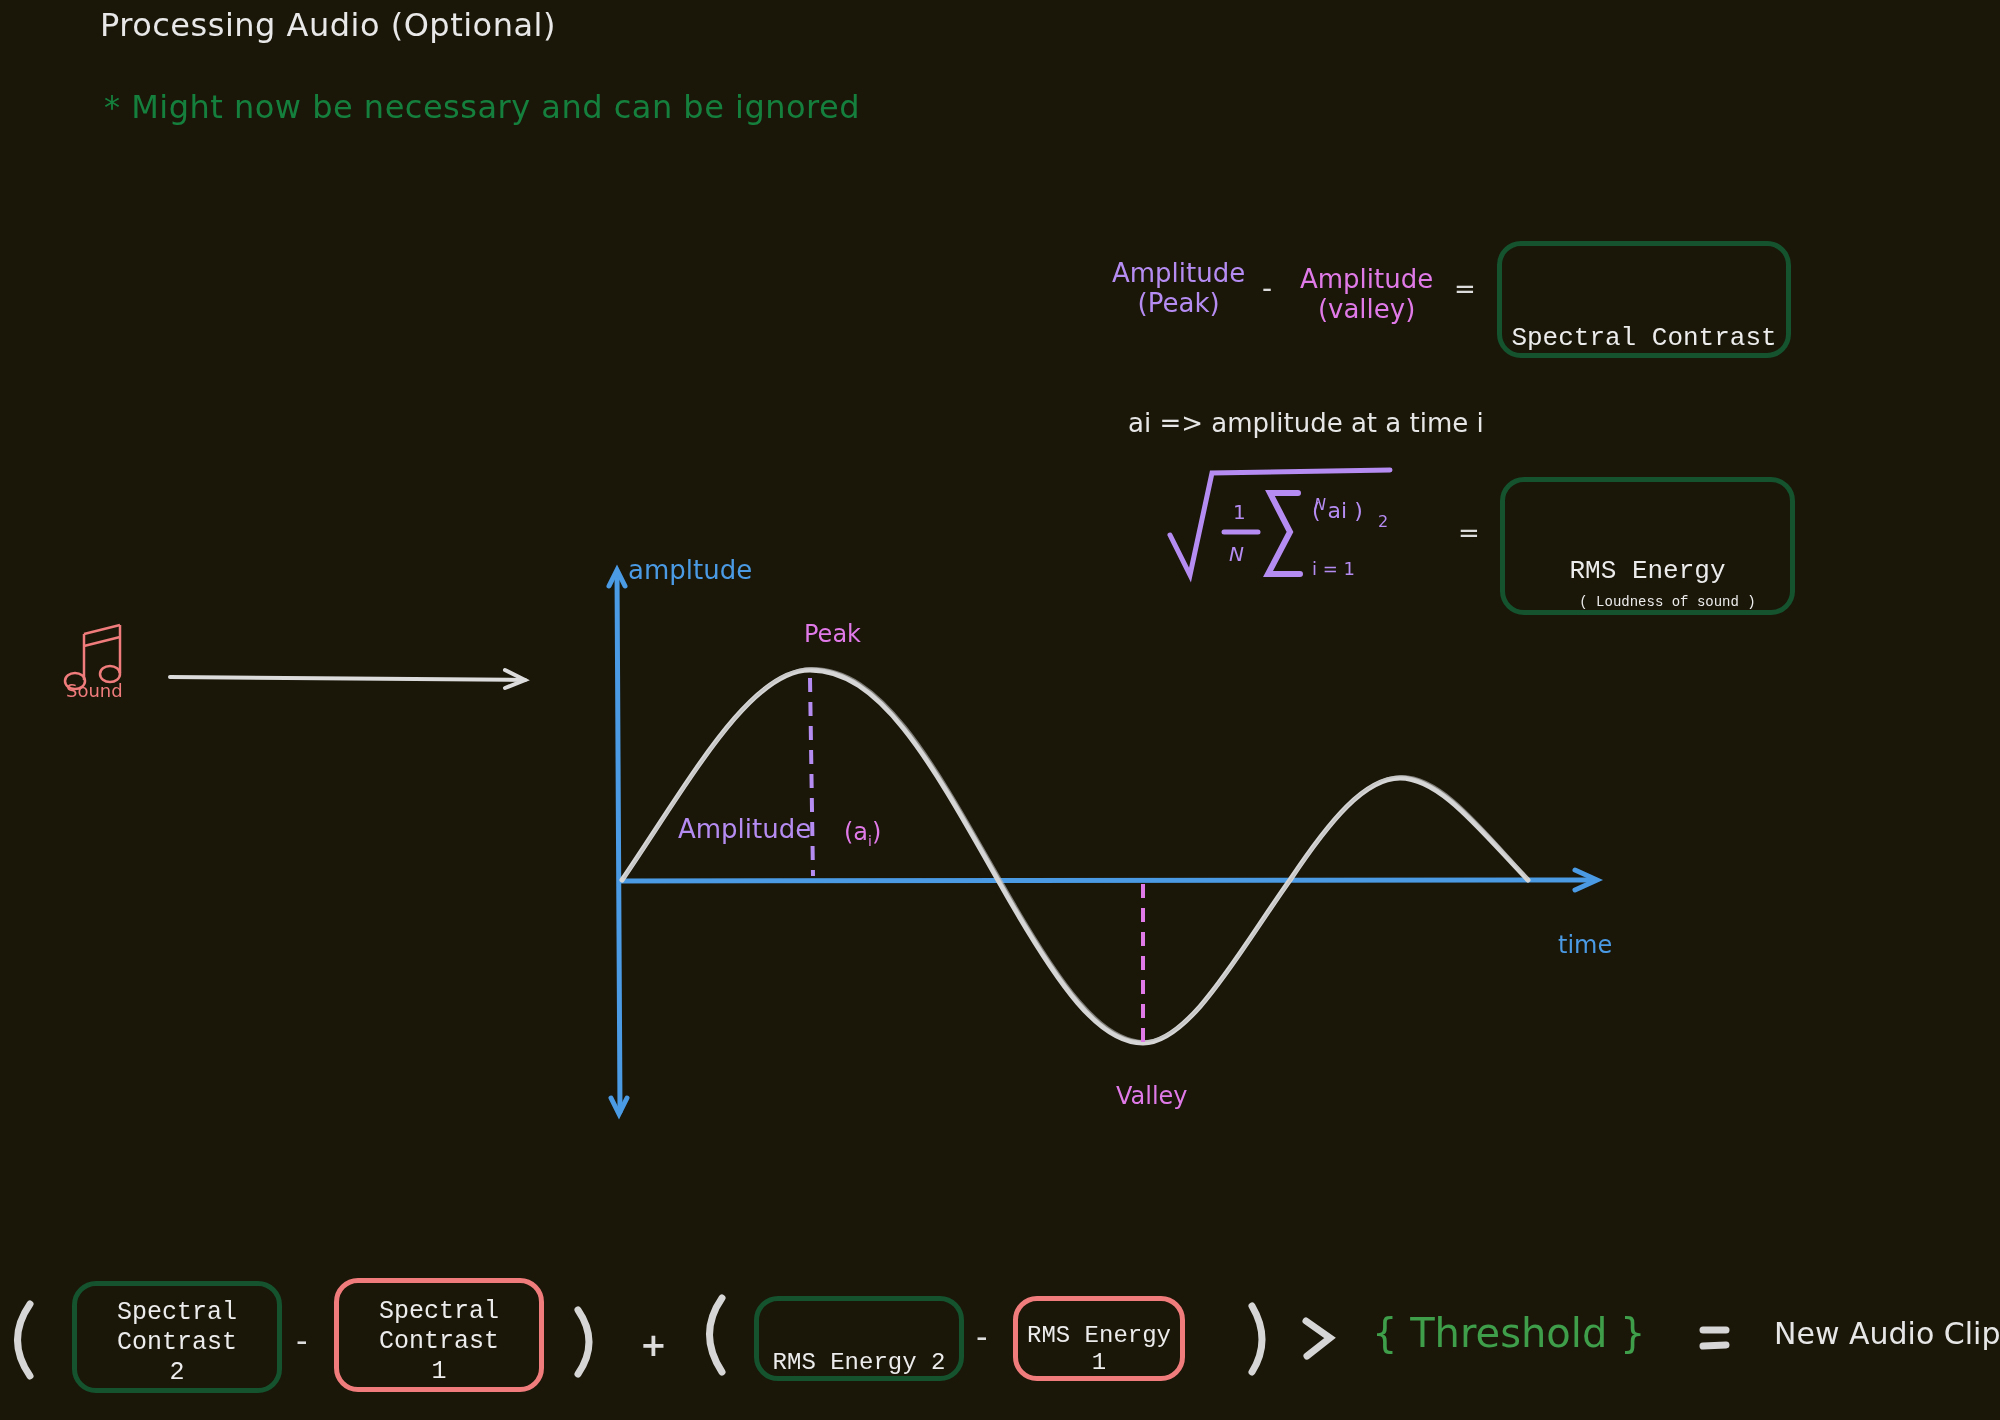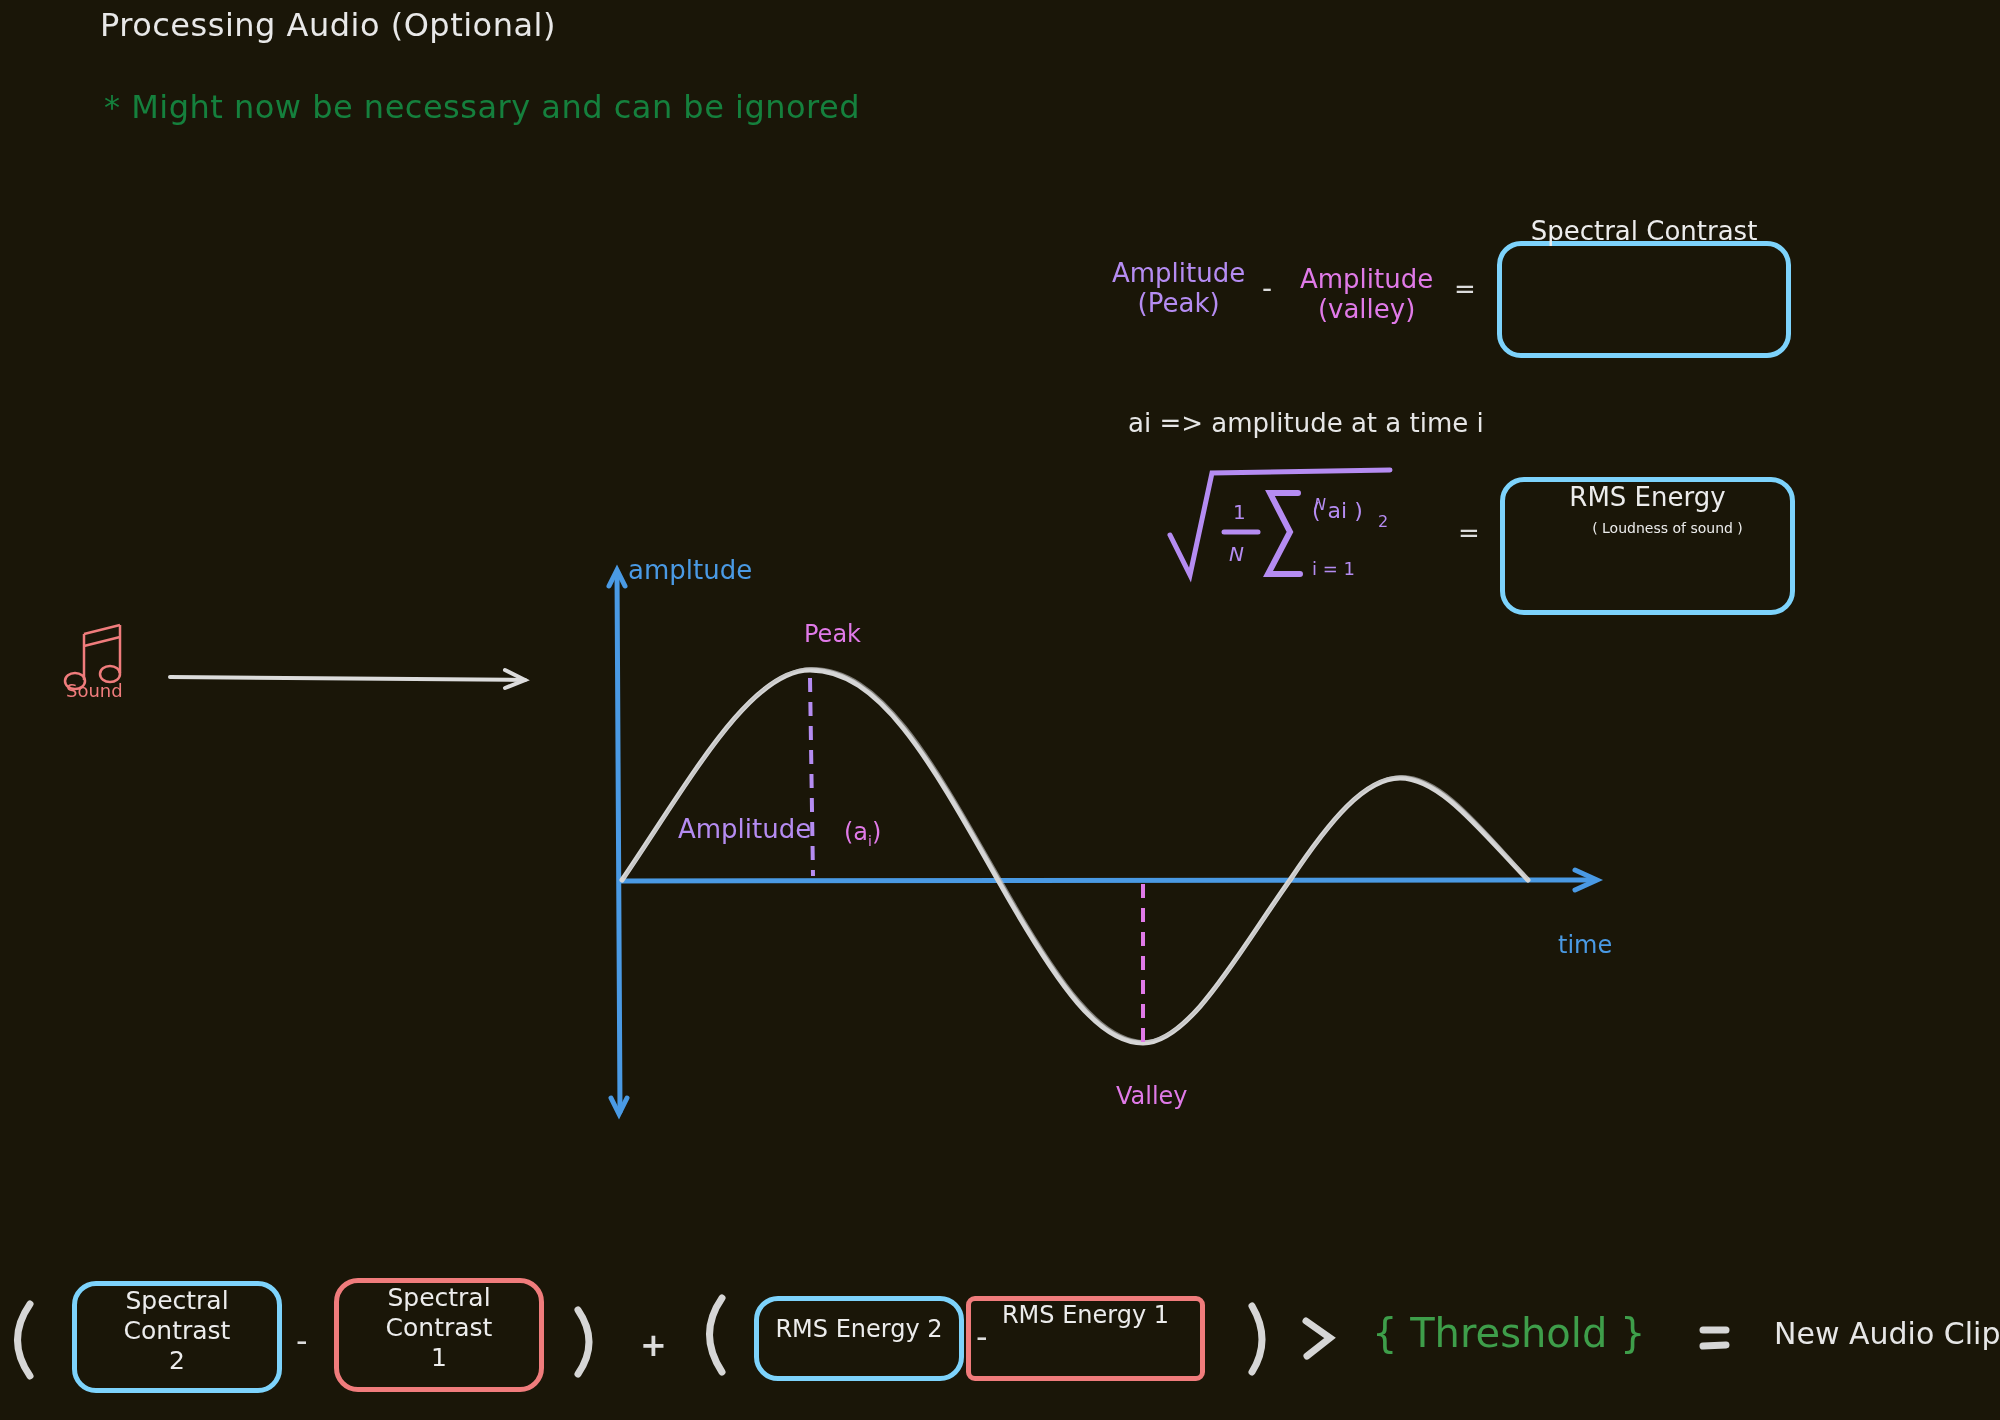--- a/index.html
+++ b/index.html
@@ -2,23 +2,23 @@
 <html><head>
 <meta charset="utf-8">
 <style>
   html, body { margin: 0; padding: 0; background: #1a1608; }
   body { width: 2000px; height: 1420px; overflow: hidden; position: relative;
          font-family: "DejaVu Sans", sans-serif; color: #e6e6e6; }
   .abs { position: absolute; white-space: nowrap; }
   .title { left: 100px; top: 6px; font-size: 32px; color: #e8e8e8; letter-spacing: 0.5px; }
   .note { left: 104px; top: 88px; font-size: 32px; color: #15803d; letter-spacing: 0.5px; }
   svg { position: absolute; left: 0; top: 0; }
-  .box { position: absolute; border-radius: 24px; border: 5px solid #7dd3fc; display: flex;
-         flex-direction: column; align-items: center; justify-content: flex-start; text-align: center;
-         color: #ececec; box-sizing: border-box; }
+  .box { position: absolute; border-radius: 24px; border: 5px solid #14532d; display: flex;
+         flex-direction: column; align-items: center; justify-content: flex-end; text-align: center;
+         color: #ececec; box-sizing: border-box; font-family: Liberation Mono, monospace; }
   .box.red { border-color: #f07c7c; }
   .lav { color: #b58cf2; }
   .pink { color: #e07ae8; }
   .blue { color: #4a9ae4; }
   .white { color: #e6e6e6; }
   .green { color: #3e9e4a; }
   .op { color: #dcdcdc; }
 </style>
 </head>
 <body>
@@ -121,18 +121,18 @@
   <span style="font-size:25px;">Spectral</span>
   <span style="font-size:25px;">Contrast</span>
   <span style="font-size:25px;">1</span>
 </div>
 <div class="abs op" style="left:640px; top:1326px; font-size:32px; font-weight:bold;">+</div>
 
 <div class="box" style="left:754px; top:1296px; width:210px; height:85px;">
   <span style="font-size:24px;margin-top:14px;">RMS Energy 2</span>
 </div>
 <div class="abs op" style="left:976px; top:1318px; font-size:32px;">-</div>
-<div class="box red" style="left:966px; top:1296px; width:239px; height:85px;border-radius:9px;">
+<div class="box red" style="left:1013px; top:1296px; width:172px; height:85px;">
   <span style="font-size:24px;">RMS Energy 1</span>
 </div>
 
 <div class="abs green" style="left:1372px; top:1310px; font-size:40px;">{ Threshold }</div>
 <div class="abs white" style="left:1774px; top:1316px; font-size:30px;">New Audio Clip</div>
 
 </body></html>

